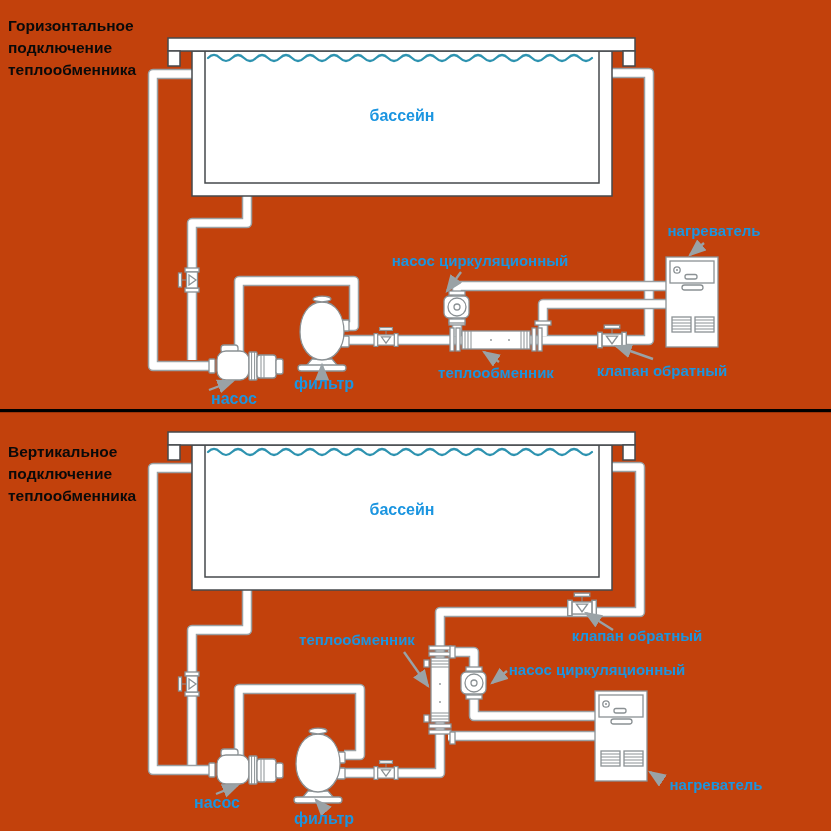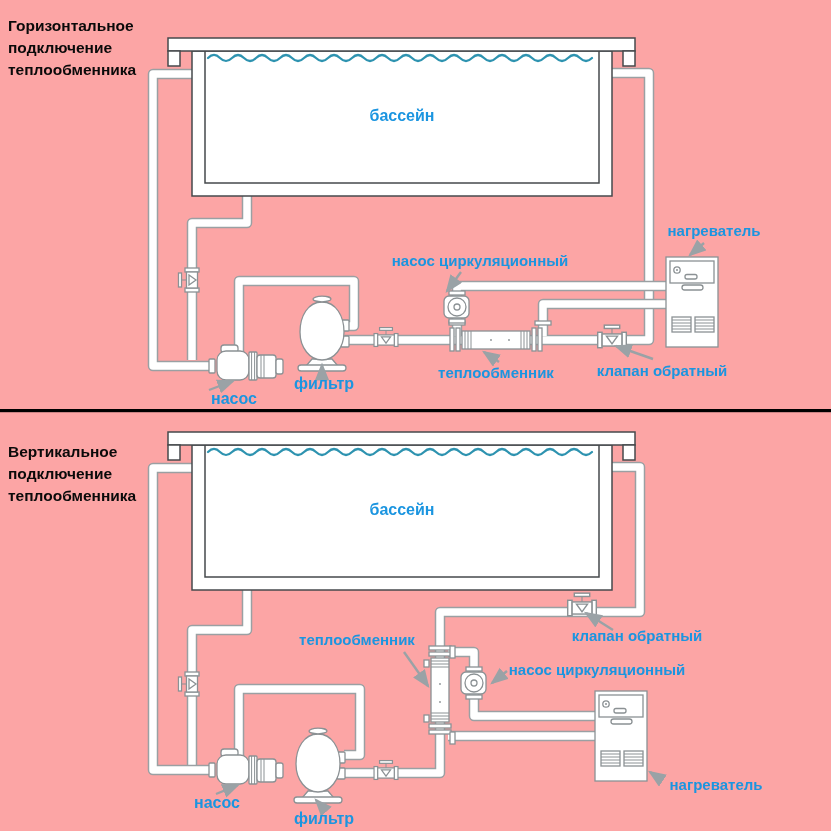--- a/index.html
+++ b/index.html
@@ -1,16 +1,16 @@
 <!DOCTYPE html>
 <html style="--blue: #1b95e0; --water: #2e93b0; --pipe: #9aa0a3; --component: #8b9194; --dark: #46494c; --arrow: #9aa2a6; --title: #0a0a0a; --divider: #000000;"><head>
 <meta charset="utf-8">
 <style>
   html,body{margin:0;padding:0;background:#fff;}
-  .stage{position:relative;width:831px;height:831px;background:#fca5a5;overflow:hidden;}
+  .stage{position:relative;width:831px;height:831px;background:#c2410c;overflow:hidden;}
   .ttl{fill:var(--title);font:bold 15.5px "Liberation Sans",sans-serif;}
   .lbl{fill:var(--blue);font:bold 15px "Liberation Sans",sans-serif;text-anchor:middle;}
   .lbl-lg{fill:var(--blue);font:bold 16px "Liberation Sans",sans-serif;text-anchor:middle;}
   .pipe-o{fill:none;stroke:var(--pipe);stroke-width:10.5;stroke-linejoin:round;}
   .pipe-i{fill:none;stroke:#ffffff;stroke-width:7.5;stroke-linejoin:round;}
   .dk{fill:#fff;stroke:var(--dark);stroke-width:1.5;}
   .comp rect,.comp path,.comp ellipse,.comp circle{fill:#fff;stroke:var(--component);stroke-width:1.3;}
   .comp line{stroke:var(--component);stroke-width:1;}
   .comp .dot{fill:var(--component);stroke:none;}
   .wave{fill:none;stroke:var(--water);stroke-width:2.2;stroke-linecap:round;}

